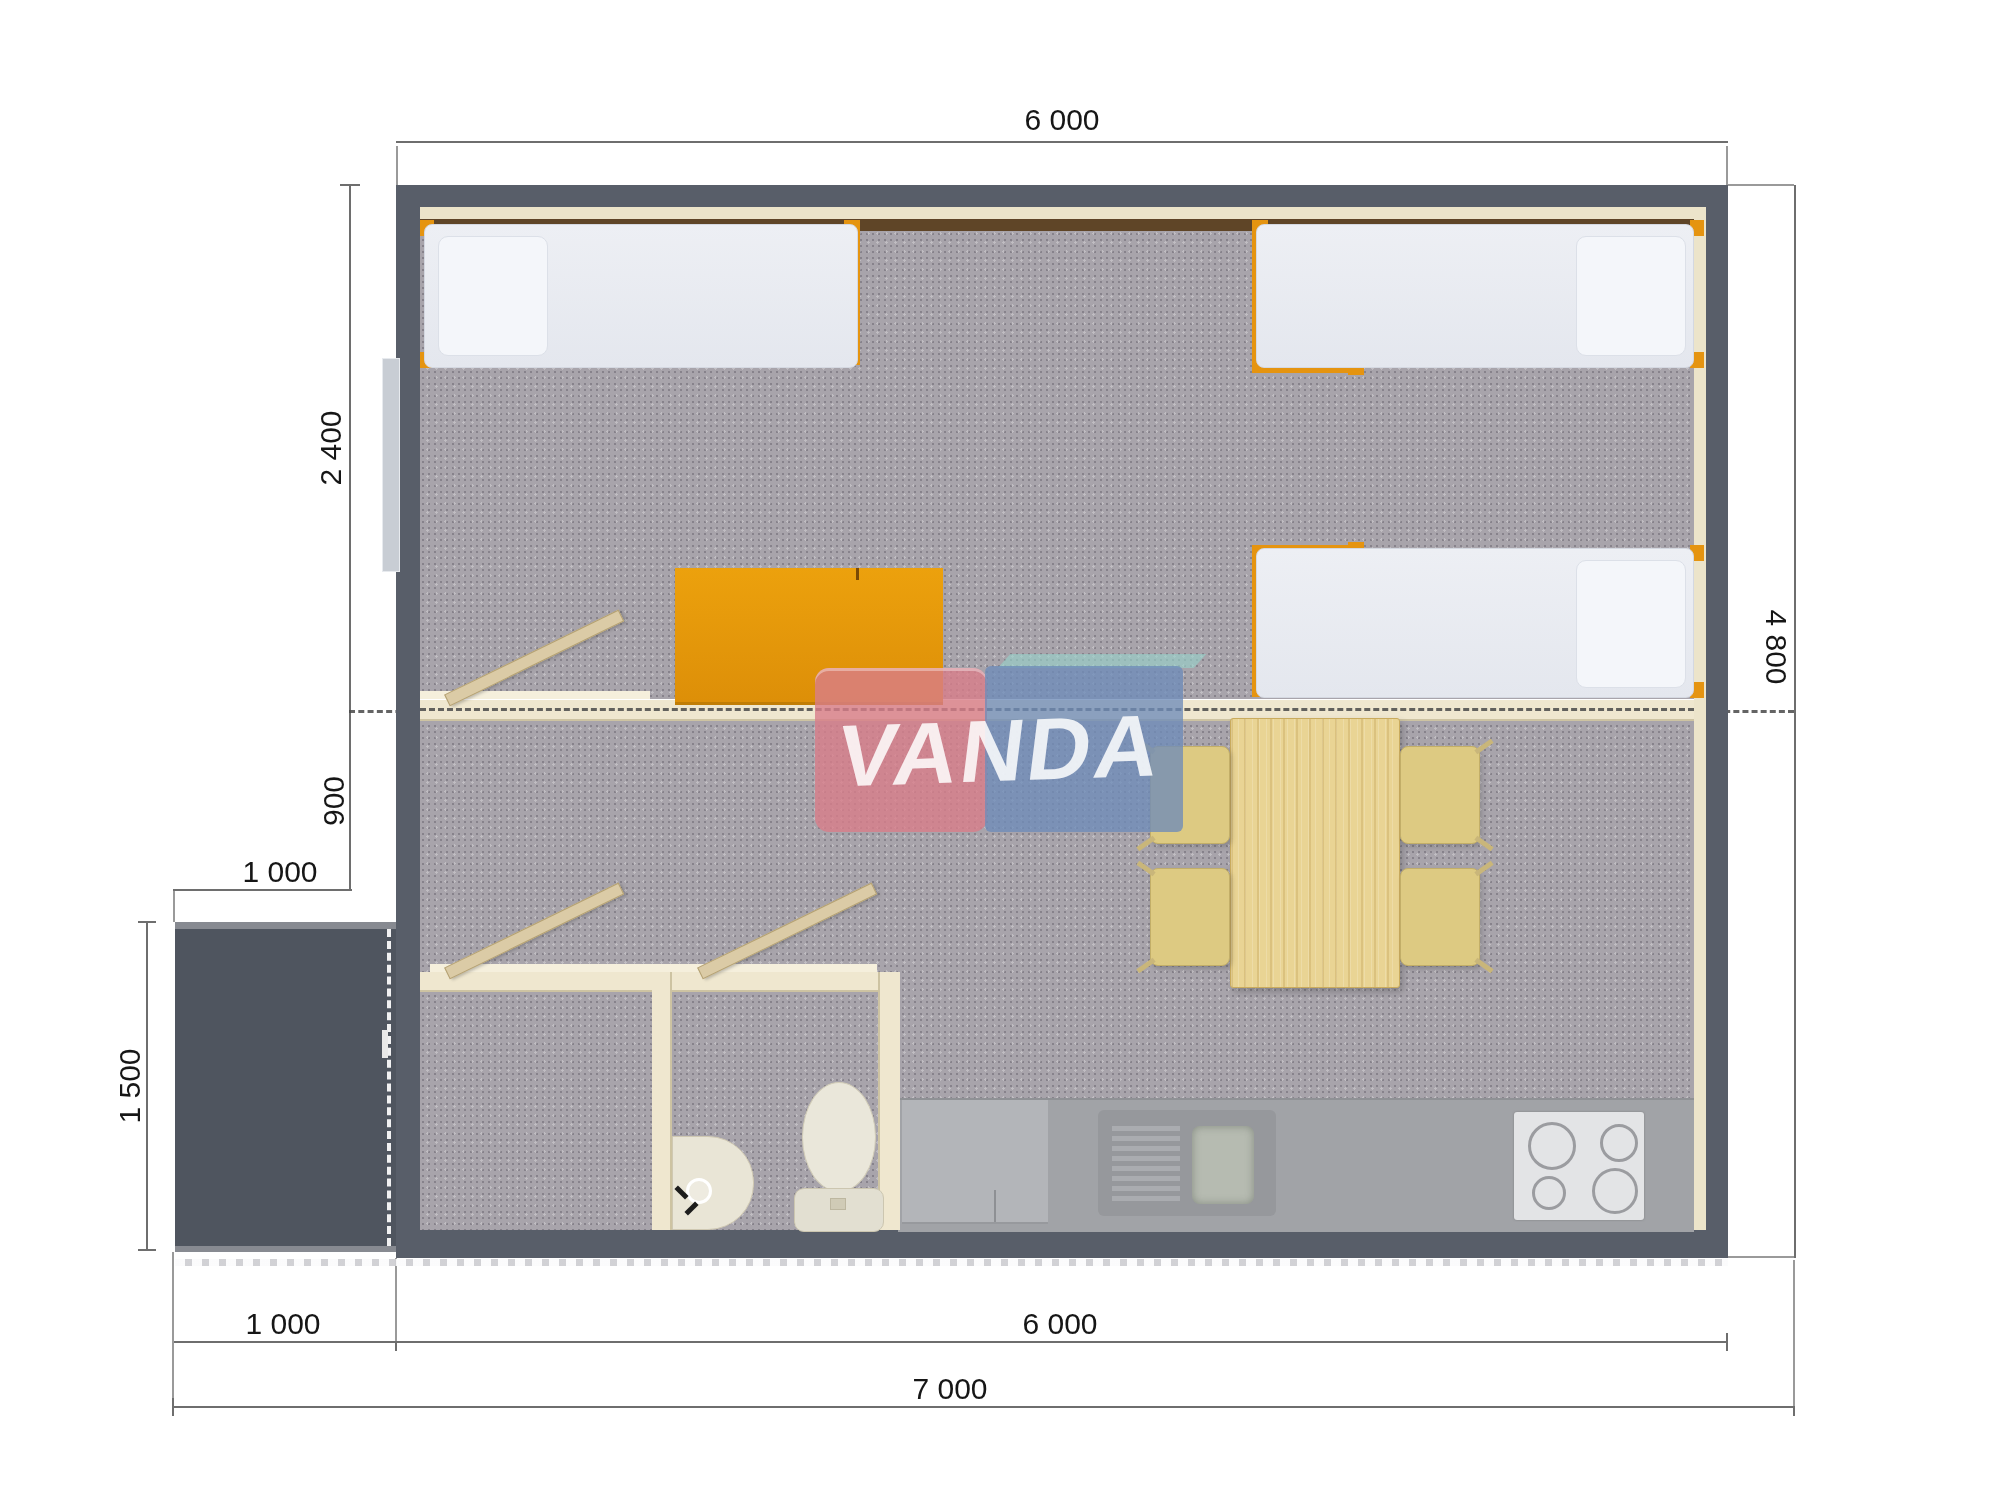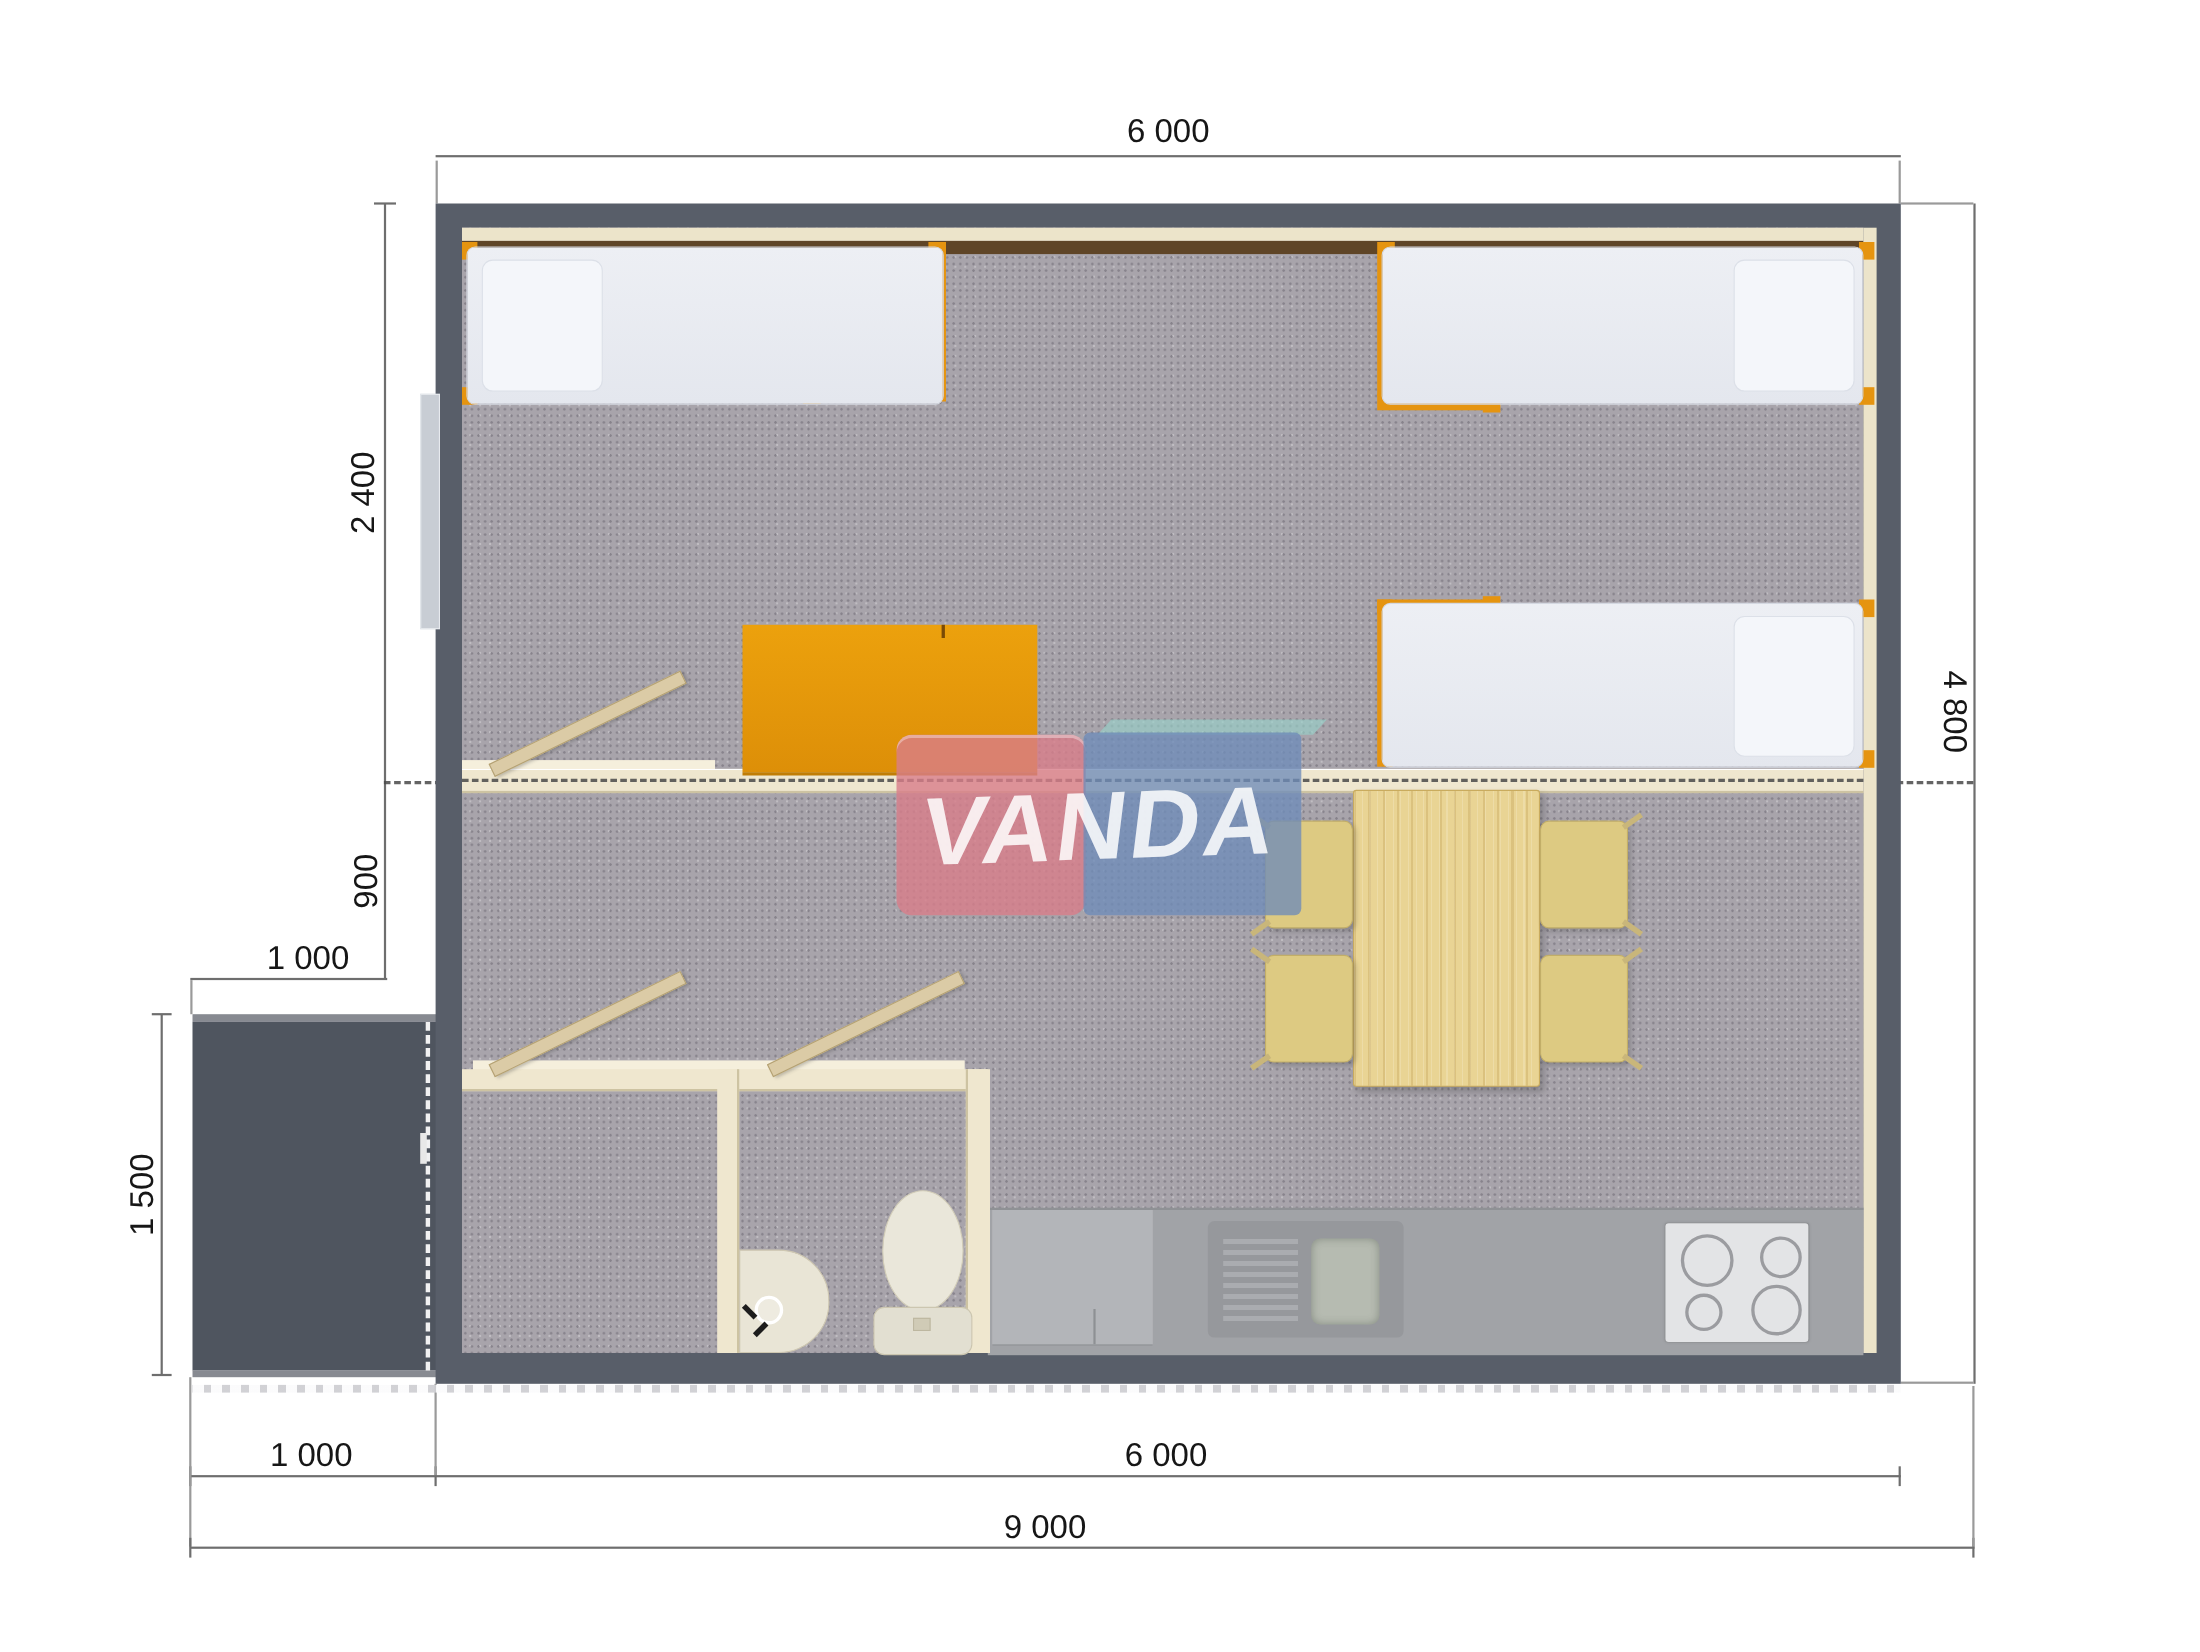--- a/index.html
+++ b/index.html
@@ -109,21 +109,21 @@
   <div class="abs dl" style="left:1726px;top:1333px;width:2px;height:18px;"></div>
   <div class="abs dl-light" style="left:172px;top:1252px;width:2px;height:154px;"></div>
   <div class="abs dl-light" style="left:395px;top:1258px;width:2px;height:83px;"></div>
   <div class="abs dimlabel" style="left:183px;top:1307px;width:200px;">1 000</div>
   <div class="abs dimlabel" style="left:960px;top:1307px;width:200px;">6 000</div>
 
   <div class="abs dl" style="left:173px;top:1406px;width:1622px;height:2px;"></div>
   <div class="abs dl" style="left:172px;top:1398px;width:2px;height:18px;"></div>
   <div class="abs dl" style="left:1793px;top:1398px;width:2px;height:18px;"></div>
   <div class="abs dl-light" style="left:1793px;top:1260px;width:2px;height:146px;"></div>
-  <div class="abs dimlabel" style="left:850px;top:1372px;width:200px;">9 000</div>
+  <div class="abs dimlabel" style="left:850px;top:1372px;width:200px;">7 000</div>
 
   <div class="abs porch-strip" style="left:175px;top:922px;width:222px;height:7px;"></div>
   <div class="abs porch-dark" style="left:175px;top:929px;width:222px;height:317px;"></div>
   <div class="abs porch-strip" style="left:175px;top:1246px;width:222px;height:6px;"></div>
 
   <div class="abs wall-dark" style="left:396px;top:185px;width:1332px;height:1073px;"></div>
   <div class="abs carpet" style="left:420px;top:207px;width:1274px;height:1023px;"></div>
   <div class="abs lining" style="left:420px;top:207px;width:1274px;height:12px;"></div>
   <div class="abs shelf-brown" style="left:420px;top:219px;width:1274px;height:12px;"></div>
   <div class="abs lining" style="left:1694px;top:207px;width:12px;height:1023px;"></div>

